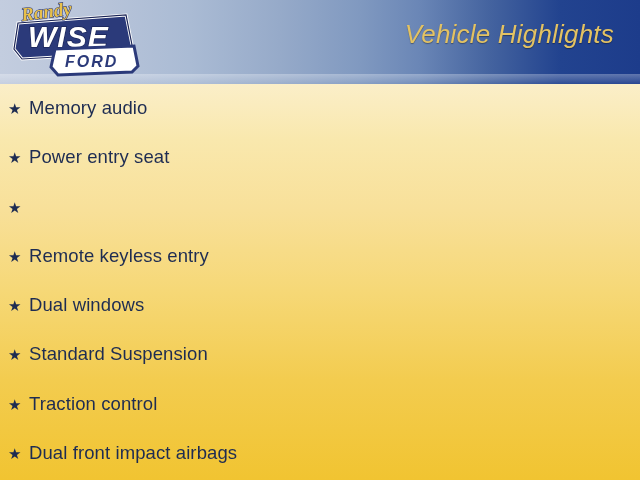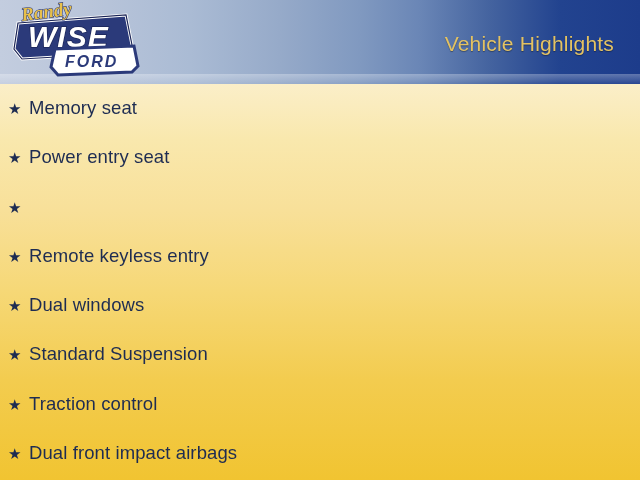--- a/index.html
+++ b/index.html
@@ -52,26 +52,27 @@
     width: 640px;
     height: 10px;
     background: linear-gradient(to bottom,
                 rgba(255,255,255,0.30),
                 rgba(255,255,255,0.05));
     pointer-events: none;
   }
   .header-title {
     position: absolute;
     right: 26px;
-    top: 32px;
-    font-size: 21px;
+    top: 19px;
+    font-size: 26px;
     letter-spacing: 0.2px;
     color: #e3c263;
     text-shadow: 0 1px 1px rgba(0,0,0,0.35);
     white-space: nowrap;
+    font-style: italic;
   }
 
   
   .logo {
     position: absolute;
     left: 8px;
     top: 1px;
     width: 132px;
     height: 80px;
   }
@@ -134,21 +135,21 @@
       <text x="14" y="20" font-family="&quot;Liberation Serif&quot;, serif" font-size="19" font-weight="bold" font-style="italic" fill="#e8c04a" stroke="#2b3a7a" stroke-width="1.1" paint-order="stroke" transform="rotate(-7 14 20)">Randy</text>
 
       <path d="M47 48 L126 45 L130 65 L124 71 L50 74 L43 66 Z" fill="#ffffff" stroke="#2b3a7a" stroke-width="3"></path>
       <text x="57" y="66" font-family="&quot;Liberation Sans&quot;, sans-serif" font-size="16" font-weight="bold" font-style="italic" fill="#2b3a7a" letter-spacing="2">FORD</text>
     </svg>
   </div>
 
   <ul class="features">
     <li class="feature-row" style="top:11px">
       <span class="bullet-star">★</span>
-      <span class="feature-label">Memory seat</span>
+      <span class="feature-label">Memory audio</span>
     </li>
     <li class="feature-row" style="top:60px">
       <span class="bullet-star">★</span>
       <span class="feature-label">Power entry seat</span>
     </li>
     <li class="feature-row" style="top:110px">
       <span class="bullet-star">★</span>
     </li>
     <li class="feature-row" style="top:159px">
       <span class="bullet-star">★</span>

